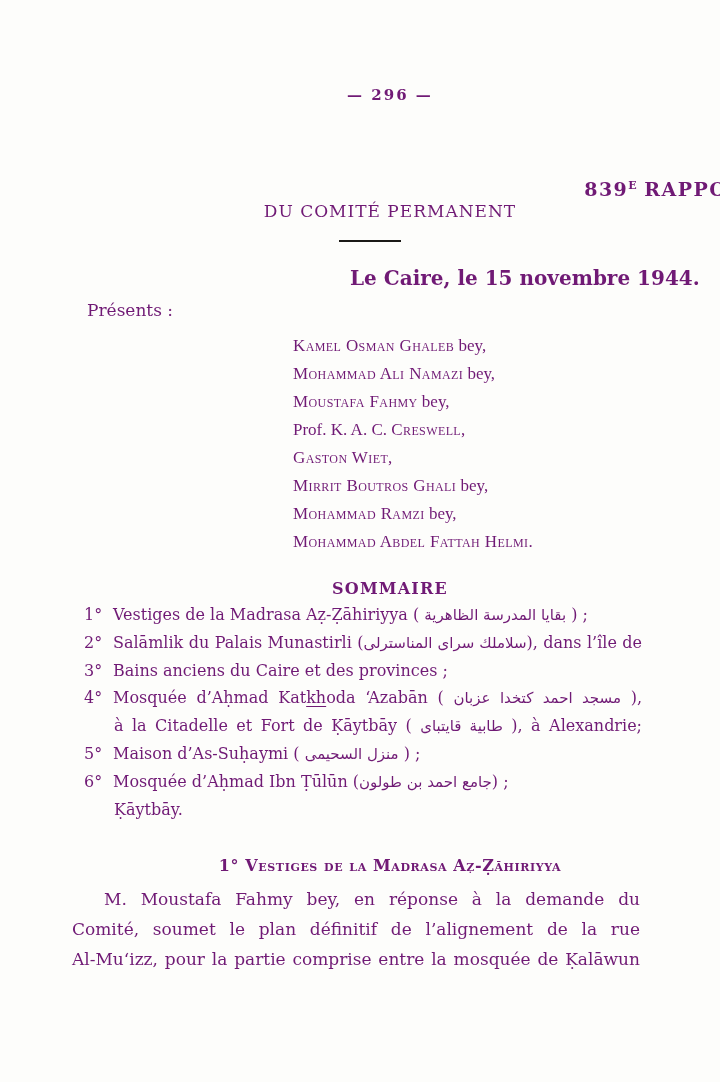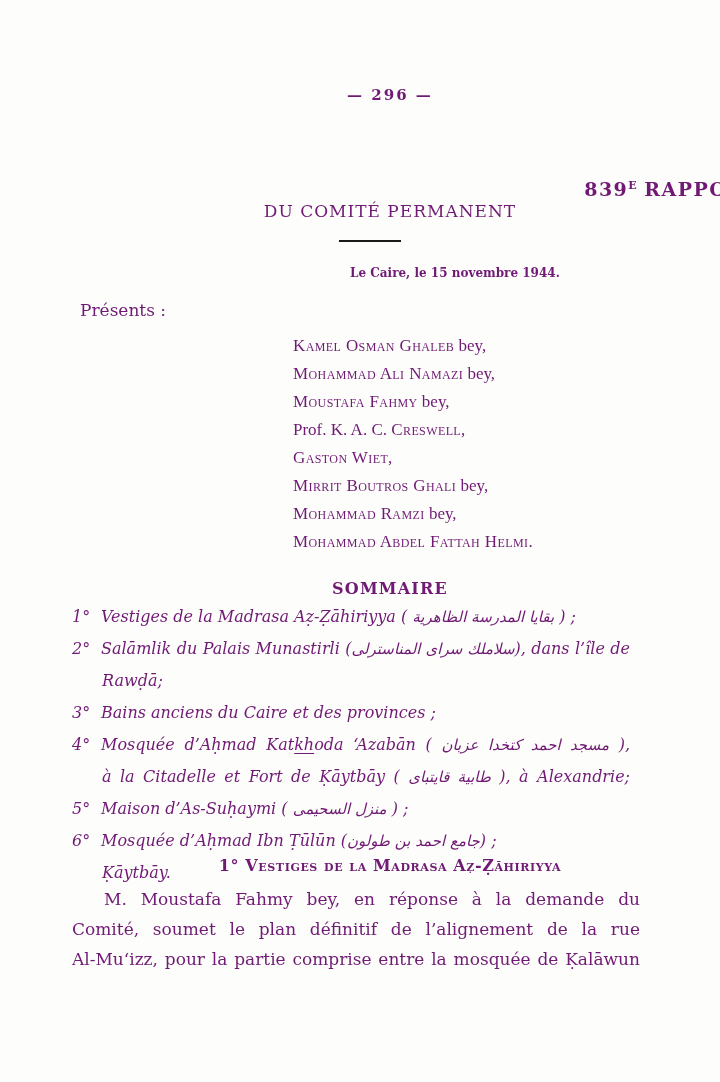--- a/index.html
+++ b/index.html
@@ -17,31 +17,31 @@
   .center{width:100%;text-align:center;}
   .abs{position:absolute;}
 
   #page-number{top:86px;font-size:15px;font-weight:bold;letter-spacing:2px;}
   #report-title{top:178px;font-size:19px;font-weight:bold;letter-spacing:1.5px;text-align:right;}
   #report-title sup{font-size:11px;vertical-align:7px;letter-spacing:0.5px;}
   .title-word{margin-left:7px;}
   #report-subtitle{top:201px;font-size:17px;font-weight:normal;letter-spacing:1px;}
   #title-rule{top:240px;left:50%;transform:translateX(-50%);width:62px;border-top:2px solid #1b1916;}
 
-  #dateline{top:266px;left:350px;font-size:12px;font-weight:bold;}
+  #dateline{top:266px;left:350px;font-size:20px;font-weight:bold;}
 
-  #presents-label{top:300px;left:80px;font-size:17px;}
+  #presents-label{top:300px;left:87px;font-size:17px;}
 
   #attendance-list{top:332px;left:185px;font-size:17px;line-height:28px;white-space:nowrap;}
   .att-line.cont{padding-left:108px;font-family:Liberation Serif, serif;}
   .sc{font-variant:small-caps;letter-spacing:0.4px;}
 
   #sommaire-heading{top:579px;font-size:16px;font-weight:bold;letter-spacing:1.2px;}
 
-  #sommaire-list{top:601px;left:72px;width:558px;font-size:16px;line-height:32px;font-style:italic;}
+  #sommaire-list{top:601px;left:84px;width:558px;font-size:16px;line-height:27px;}
   .som-line{text-align:left;}
   .som-line.just{text-align:justify;text-align-last:justify;}
   .som-line.cont{padding-left:30px;}
   .num{display:inline-block;width:29px;}
   .ar{font-family:"DejaVu Sans",sans-serif;direction:rtl;unicode-bidi:isolate;font-size:15px;}
   .u{text-decoration:underline;text-underline-offset:3px;text-decoration-thickness:1px;}
 
   #section-heading{top:856px;font-size:16px;font-weight:600;font-variant:small-caps;letter-spacing:0.6px;}
 
   #body-paragraph{top:856px;left:72px;width:568px;font-size:17px;line-height:30px;margin-top:28px;}
@@ -77,21 +77,20 @@
     </div>
 
   <div id="sommaire-heading" class="abs center">SOMMAIRE</div>
 
   <div id="sommaire-list" class="abs">
       <div class="som-item">
         <div class="som-line"><span class="num">1°</span><span>Vestiges de la Madrasa Aẓ-Ẓāhiriyya ( </span><span class="ar">بقايا المدرسة الظاهرية</span><span> ) ;</span></div>
       </div>
       <div class="som-item">
         <div class="som-line just"><span class="num">2°</span><span>Salāmlik du Palais Munastirli (</span><span class="ar">سلاملك سراى المناسترلى</span><span>), dans l’île de</span></div>
-        <div class="som-line cont"><span>Rawḍā;</span></div>
       </div>
       <div class="som-item">
         <div class="som-line"><span class="num">3°</span><span>Bains anciens du Caire et des provinces ;</span></div>
       </div>
       <div class="som-item">
         <div class="som-line just"><span class="num">4°</span><span>Mosquée d’Aḥmad Kat</span><span class="u">kh</span><span>oda ‘Azabān ( </span><span class="ar">مسجد احمد كتخدا عزبان</span><span> ),</span></div>
         <div class="som-line just cont"><span>à la Citadelle et Fort de Ḳāytbāy ( </span><span class="ar">طابية قايتباى</span><span> ), à Alexandrie;</span></div>
       </div>
       <div class="som-item">
         <div class="som-line"><span class="num">5°</span><span>Maison d’As-Suḥaymi ( </span><span class="ar">منزل السحيمى</span><span> ) ;</span></div>

